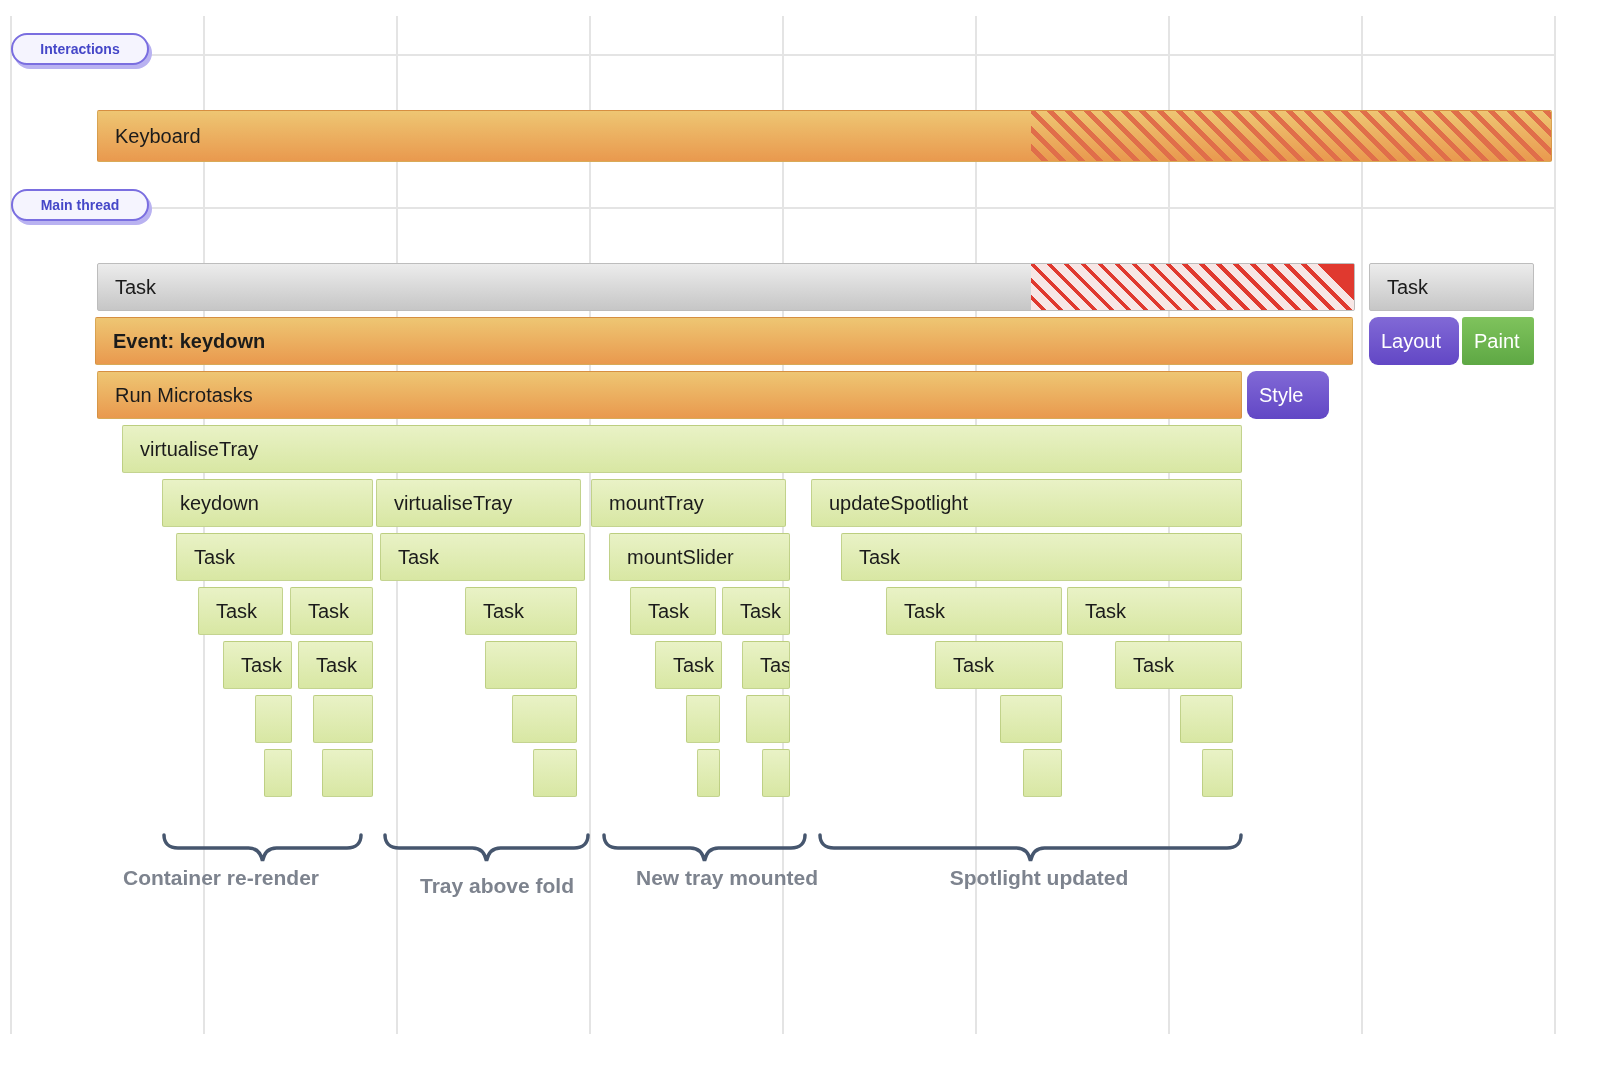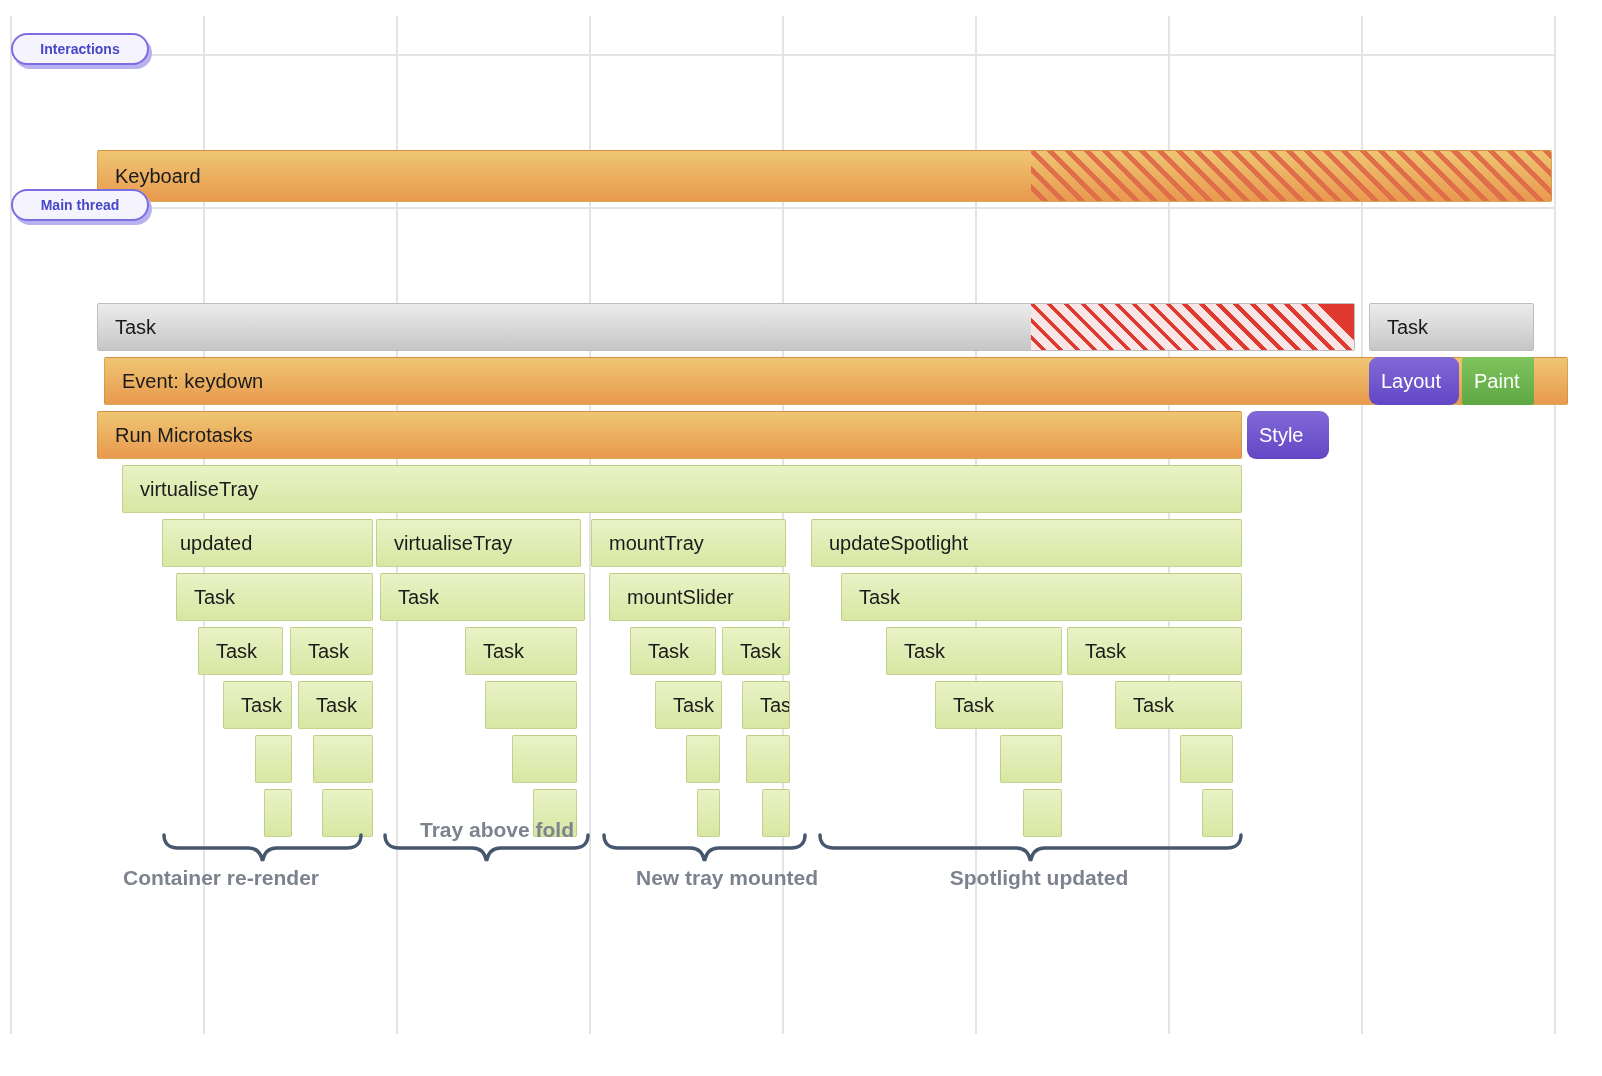--- a/index.html
+++ b/index.html
@@ -1,20 +1,20 @@
 <!DOCTYPE html>
 <html><head>
 <meta charset="utf-8">
 <style>
   html,body{margin:0;padding:0;background:#fff;font-family:"Liberation Sans",sans-serif;}
   #stage{position:relative;width:1602px;height:1076px;background:#fff;overflow:hidden;}
   .vline{position:absolute;width:2px;background:#e4e4e4;}
   .hline{position:absolute;height:2px;background:#e4e4e4;}
   .bar{position:absolute;box-sizing:border-box;overflow:hidden;white-space:nowrap;
-       font-size:20px;color:#1b1b1b;border-radius:2px;margin-top:40px;}
+       font-size:20px;color:#1b1b1b;border-radius:2px;}
   .bar .lbl{position:absolute;left:17px;top:0;bottom:0;display:flex;align-items:center;}
   .bar.orange{background:linear-gradient(#eec673,#e9994e);border:1px solid rgba(185,125,45,.38);}
   .bar.gray{background:linear-gradient(#ececec,#c6c6c6);border:1px solid #bdbdbd;}
   .bar.green{background:linear-gradient(#e9f2c6,#d8e7a3);border:1px solid rgba(160,182,92,.5);}
   .bar.purple{background:linear-gradient(#8169d6,#6247c5);color:#fff;border-radius:9px;}
   .bar.paint{background:linear-gradient(#7fc35c,#5ea844);color:#fff;border-radius:3px;}
   .bar.purple .lbl,.bar.paint .lbl{left:12px;}
   .hatch{position:absolute;top:-1px;bottom:-1px;right:-1px;}
   .hatch.orange-h{background:repeating-linear-gradient(45deg,rgba(0,0,0,0) 0 8px,#e06e4a 8px 13px);}
   .hatch.red-h{background:#f7e6e5 repeating-linear-gradient(45deg,rgba(0,0,0,0) 0 8px,#e0392f 8px 12px);}
@@ -60,40 +60,40 @@
       </div>
       <div class="bar gray" style="left: 97px; top: 263px; width: 1258px; height: 48px;">
         <span class="lbl">Task</span>
         <div class="hatch red-h" style="left: 933px;">
           <div class="corner"></div>
         </div>
       </div>
       <div class="bar gray" style="left: 1369px; top: 263px; width: 165px; height: 48px;">
         <span class="lbl">Task</span>
       </div>
-      <div class="bar orange" style="left: 104px; top: 317px; width: 1464px; height: 48px;">
+      <div class="bar orange" style="left: 95px; top: 317px; width: 1258px; height: 48px; font-weight: bold;">
         <span class="lbl">Event: keydown</span>
       </div>
       <div class="bar purple" style="left: 1369px; top: 317px; width: 90px; height: 48px;">
         <span class="lbl">Layout</span>
       </div>
       <div class="bar paint" style="left: 1462px; top: 317px; width: 72px; height: 48px;">
         <span class="lbl">Paint</span>
       </div>
       <div class="bar orange" style="left: 97px; top: 371px; width: 1145px; height: 48px;">
         <span class="lbl">Run Microtasks</span>
       </div>
       <div class="bar purple" style="left: 1247px; top: 371px; width: 82px; height: 48px;">
         <span class="lbl">Style</span>
       </div>
       <div class="bar green" style="left: 122px; top: 425px; width: 1120px; height: 48px;">
         <span class="lbl">virtualiseTray</span>
       </div>
       <div class="bar green" style="left: 162px; top: 479px; width: 211px; height: 48px;">
-        <span class="lbl">updated</span>
+        <span class="lbl">keydown</span>
       </div>
       <div class="bar green" style="left: 376px; top: 479px; width: 205px; height: 48px;">
         <span class="lbl">virtualiseTray</span>
       </div>
       <div class="bar green" style="left: 591px; top: 479px; width: 195px; height: 48px;">
         <span class="lbl">mountTray</span>
       </div>
       <div class="bar green" style="left: 811px; top: 479px; width: 431px; height: 48px;">
         <span class="lbl">updateSpotlight</span>
       </div>
@@ -165,21 +165,21 @@
       <div class="bar green" style="left: 1202px; top: 749px; width: 31px; height: 48px;"></div>
     </div>
   <div id="annotations">
       <svg class="brace" width="201" height="32" viewBox="0 0 201 32" style="left: 162px; top: 833px;">
         <path d="M 2 2 C 2 10 7 15 16 15 L 86.5 15 C 93.5 15 98.5 18 100.5 28 C 102.5 18 107.5 15 114.5 15 L 185 15 C 194 15 199 10 199 2" fill="none" stroke="#46566e" stroke-width="3.5" stroke-linecap="round"></path>
       </svg>
       <div class="sec-label" style="left: 221px; top: 866px;">Container re-render</div>
       <svg class="brace" width="207" height="32" viewBox="0 0 207 32" style="left: 383px; top: 833px;">
         <path d="M 2 2 C 2 10 7 15 16 15 L 89.5 15 C 96.5 15 101.5 18 103.5 28 C 105.5 18 110.5 15 117.5 15 L 191 15 C 200 15 205 10 205 2" fill="none" stroke="#46566e" stroke-width="3.5" stroke-linecap="round"></path>
       </svg>
-      <div class="sec-label" style="left: 497px; top: 818px;">Tray above fold</div>
+      <div class="sec-label" style="left: 497px; top: 874px;">Tray above fold</div>
       <svg class="brace" width="205" height="32" viewBox="0 0 205 32" style="left: 602px; top: 833px;">
         <path d="M 2 2 C 2 10 7 15 16 15 L 88.5 15 C 95.5 15 100.5 18 102.5 28 C 104.5 18 109.5 15 116.5 15 L 189 15 C 198 15 203 10 203 2" fill="none" stroke="#46566e" stroke-width="3.5" stroke-linecap="round"></path>
       </svg>
       <div class="sec-label" style="left: 727px; top: 866px;">New tray mounted</div>
       <svg class="brace" width="425" height="32" viewBox="0 0 425 32" style="left: 818px; top: 833px;">
         <path d="M 2 2 C 2 10 7 15 16 15 L 198.5 15 C 205.5 15 210.5 18 212.5 28 C 214.5 18 219.5 15 226.5 15 L 409 15 C 418 15 423 10 423 2" fill="none" stroke="#46566e" stroke-width="3.5" stroke-linecap="round"></path>
       </svg>
       <div class="sec-label" style="left: 1039px; top: 866px;">Spotlight updated</div>
     </div>
 </div>

